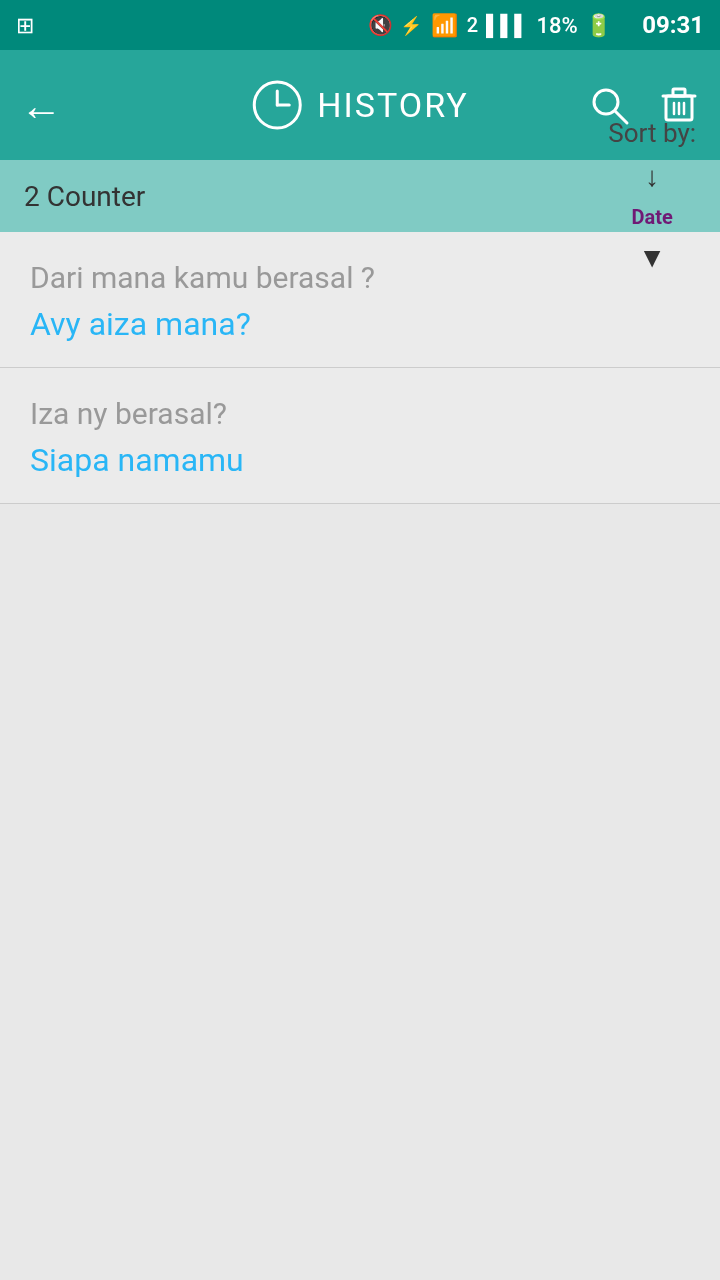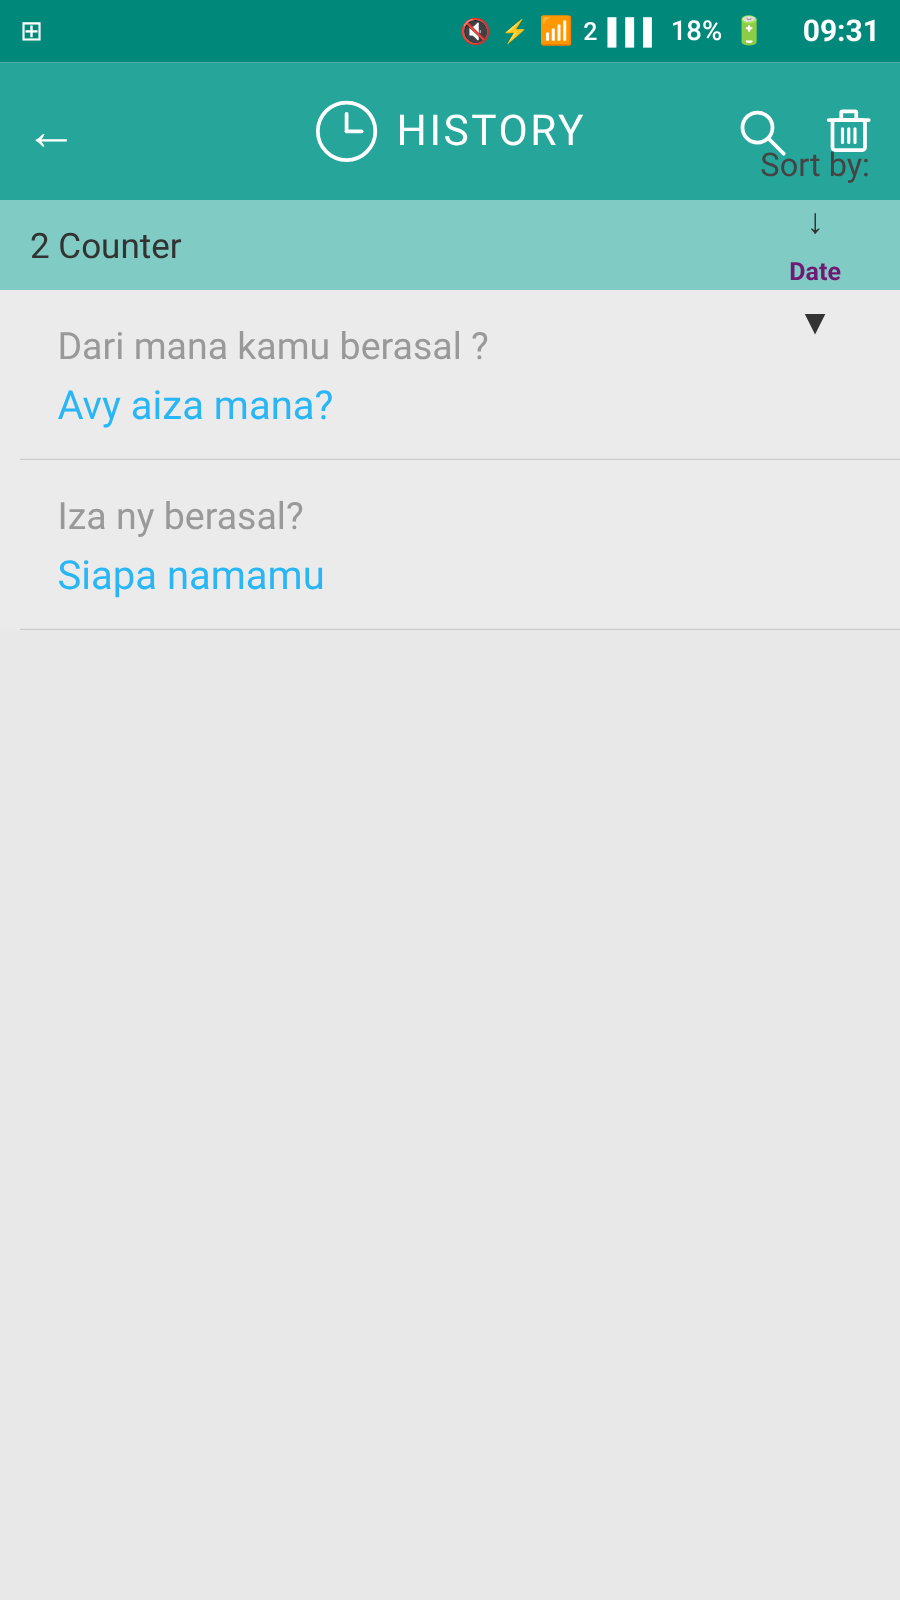--- a/index.html
+++ b/index.html
@@ -136,21 +136,20 @@
 
     .dropdown-arrow {
       color: #333;
       font-size: 28px;
     }
 
     
     .history-list {
       width: 100%;
       background: #ebebeb;
-      padding-left: 16px;
     }
 
     .history-item {
       background: #ebebeb;
       padding: 28px 30px 24px 30px;
       border-bottom: 1px solid #ccc;
     }
 
     .history-item-question {
       color: #999;

